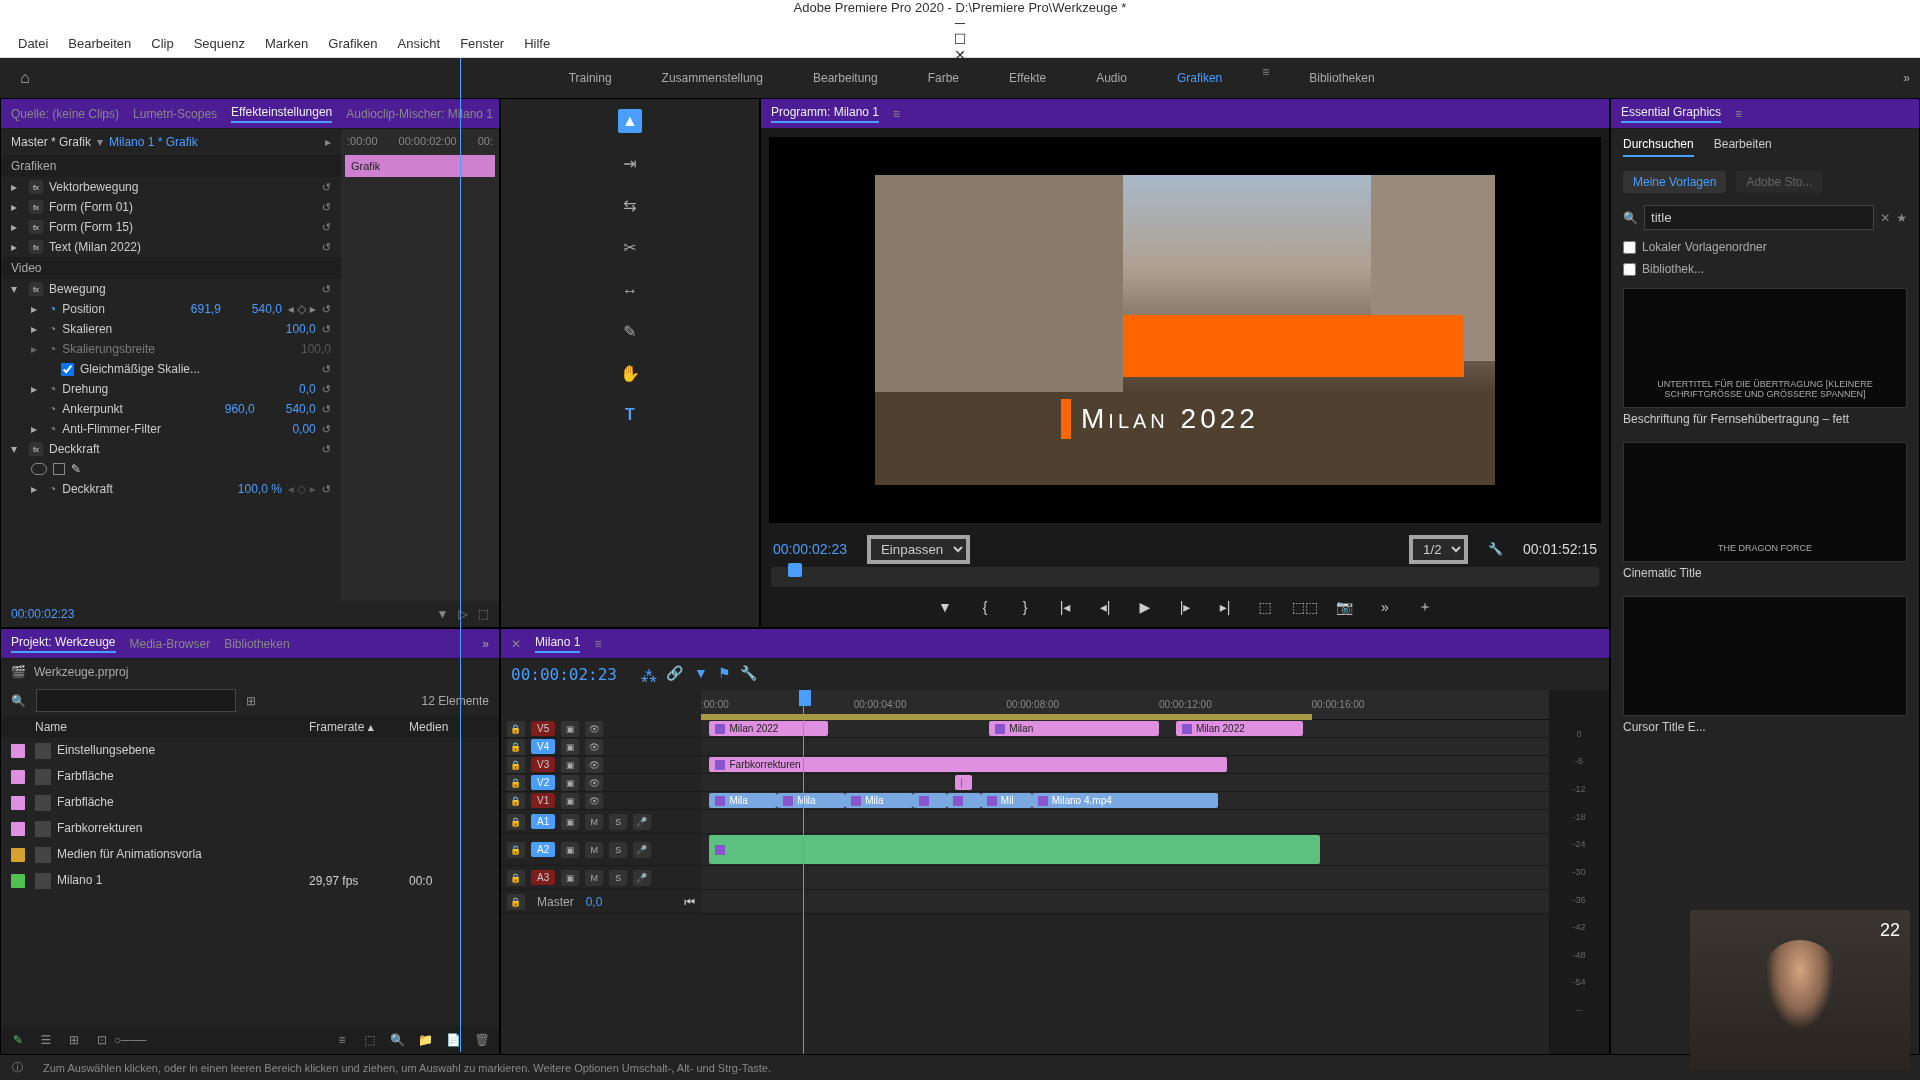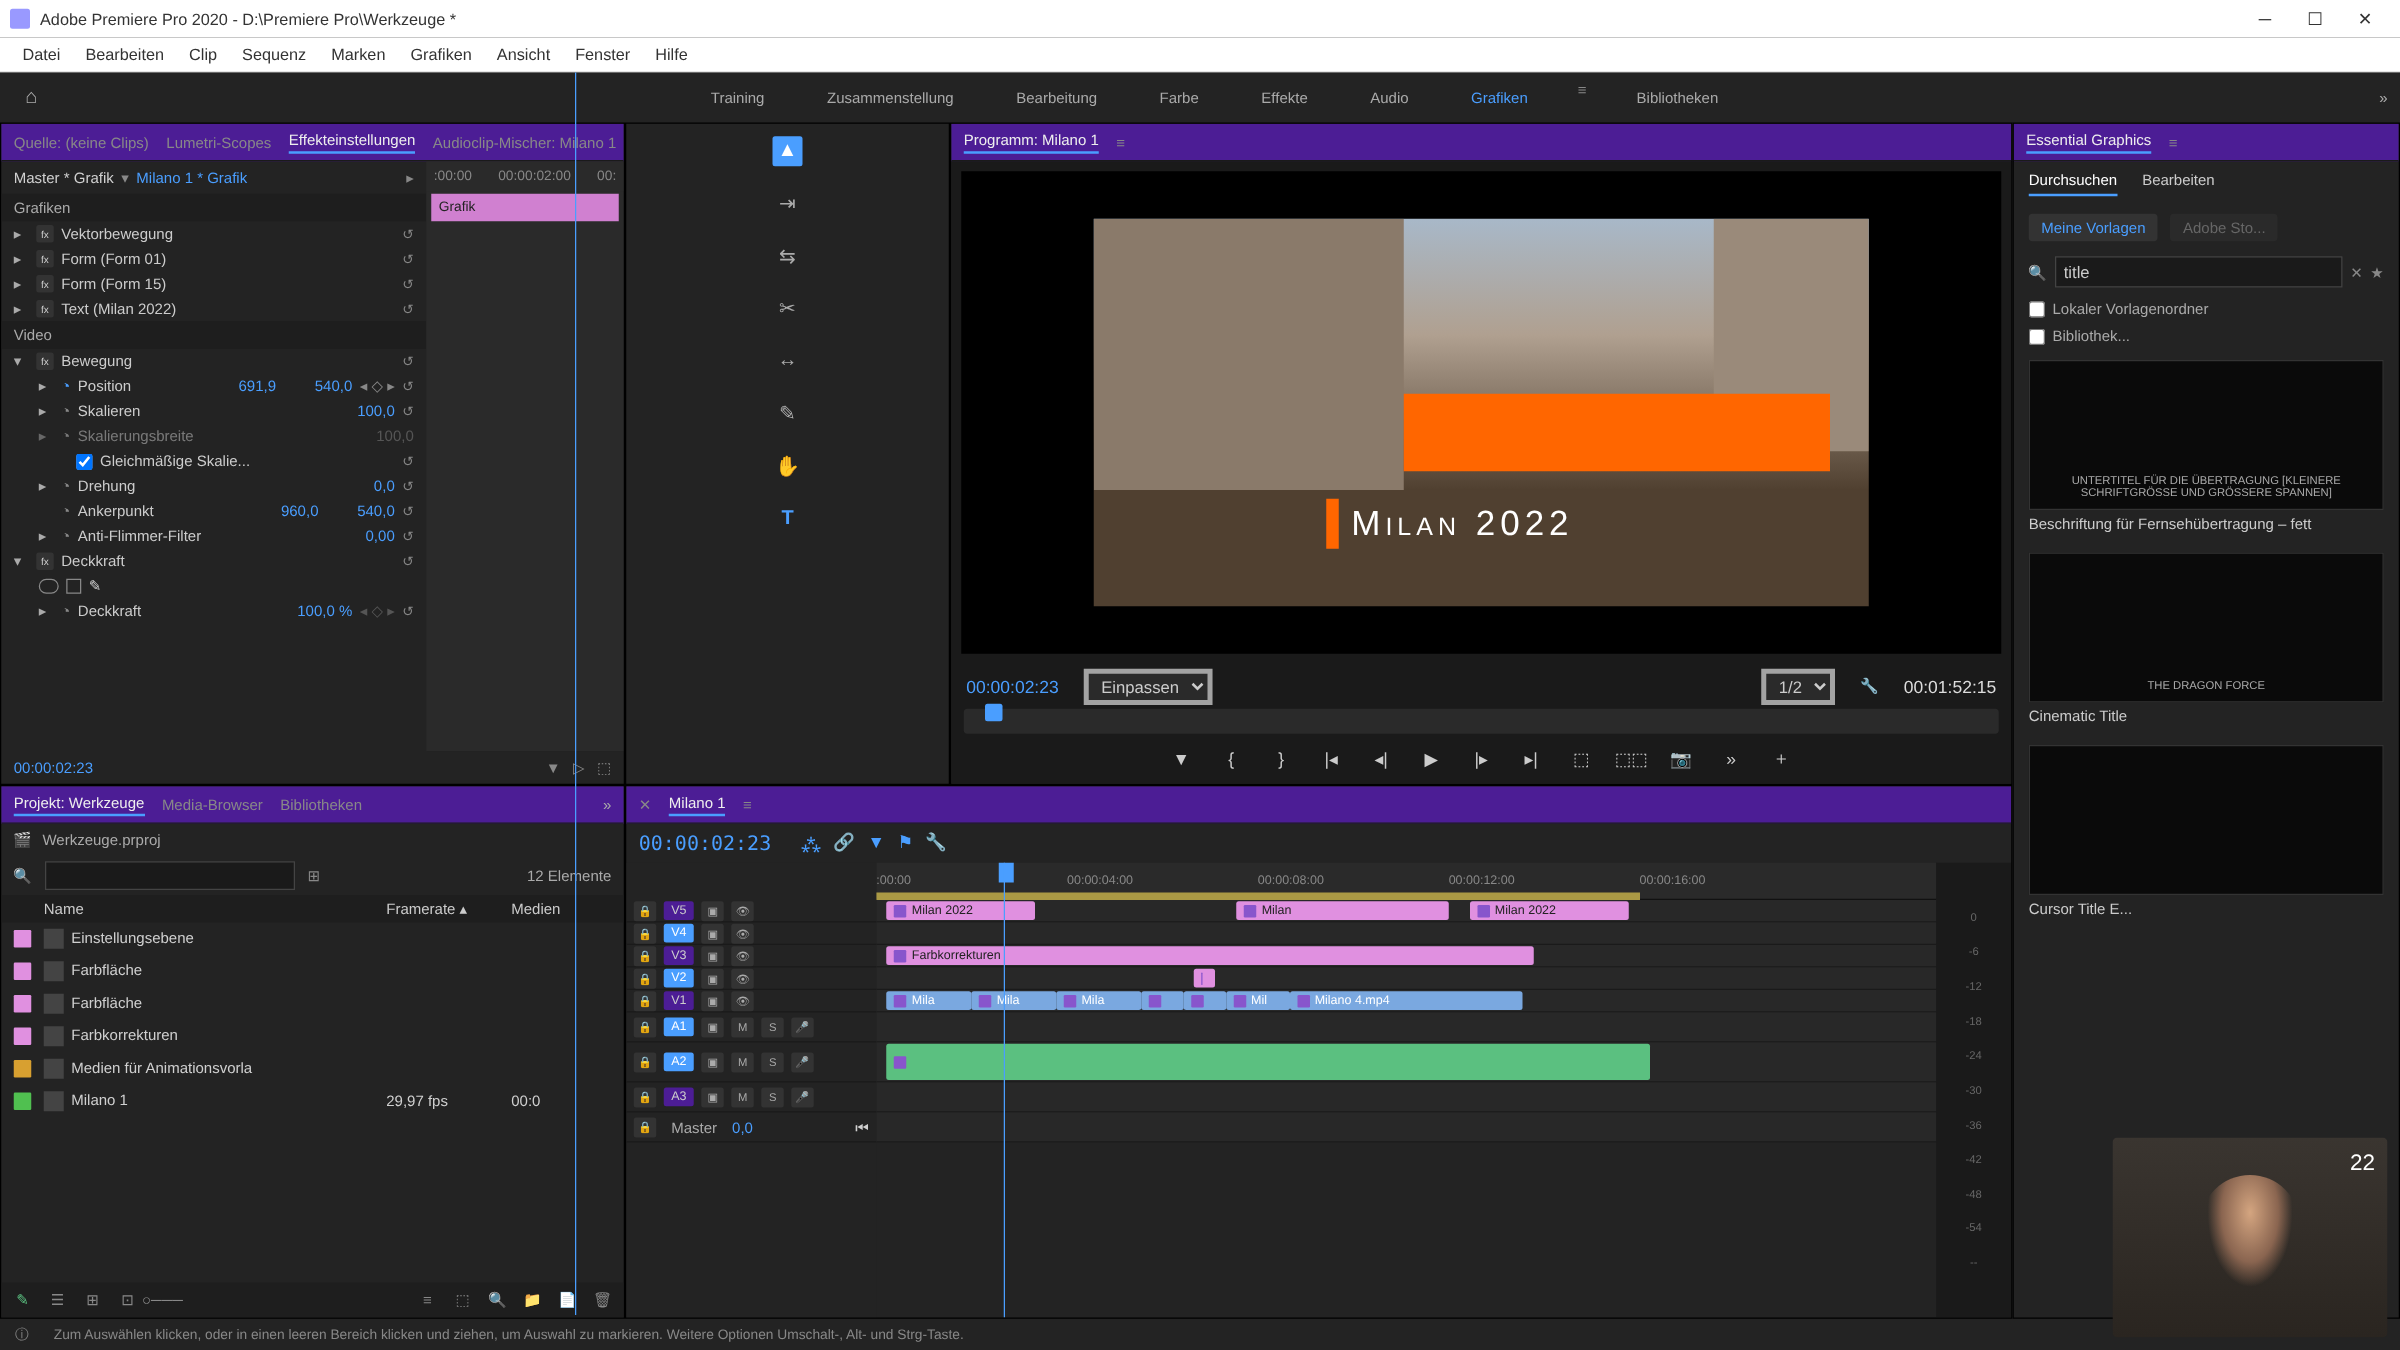--- a/index.html
+++ b/index.html
@@ -1,17 +1,17 @@
 <!DOCTYPE html>
 <html><head>
 <meta charset="utf-8">
 <style>
 * { margin:0; padding:0; box-sizing:border-box; font-family:"Segoe UI",Arial,sans-serif; user-select:none; }
 body { background:#232323; color:#d0d0d0; font-size:12px; width:1920px; height:1080px; overflow:hidden; }
-.titlebar { height:30px; background:#fff; display:flex; align-items:center; padding:0 8px; color:#333; font-size:13px; }
+.titlebar { height:30px; background:#fff; display:flex; align-items:center; padding:0 8px; color:#333; font-size:13px;flex-direction:column; }
 .titlebar .app-icon { width:16px; height:16px; background:#9999ff; margin-right:8px; border-radius:2px; }
 .titlebar .spacer { flex:1; }
 .titlebar .win-btn { width:40px; height:30px; display:flex; align-items:center; justify-content:center; cursor:pointer; font-size:14px; }
 .menubar { height:28px; background:#fff; display:flex; align-items:center; padding:0 8px; color:#333; font-size:13px; border-bottom:1px solid #ddd; }
 .menubar .menu-item { padding:4px 10px; cursor:pointer; }
 .workspace-bar { height:40px; background:#232323; display:flex; align-items:center; padding:0 10px; }
 .workspace-bar .home-btn { width:30px; height:30px; display:flex; align-items:center; justify-content:center; color:#aaa; font-size:16px; margin-right:20px; cursor:pointer; }
 .workspace-bar .center { flex:1; display:flex; justify-content:center; gap:30px; }
 .workspace-bar .ws-item { color:#aaa; cursor:pointer; padding:6px 10px; }
 .workspace-bar .ws-item.active { color:#4a9eff; }
@@ -102,21 +102,21 @@
 .timeline-panel { grid-column:2 / span 2; grid-row:2; }
 .tl-header { display:flex; align-items:center; padding:6px 10px; gap:14px; }
 .tl-tc { color:#4a9eff; font-size:16px; font-family:monospace; }
 .tl-tools { display:flex; gap:10px; margin-left:10px; }
 .tl-tool { color:#4a9eff; cursor:pointer; font-size:14px; }
 .tl-content { flex:1; display:flex; overflow:hidden; }
 .tl-trackheads { width:200px; background:#232323; display:flex; flex-direction:column; }
 .tl-ruler-space { height:30px; }
 .track-head { display:flex; align-items:center; gap:6px; padding:0 6px; border-bottom:1px solid #1a1a1a; }
 .th-btn { width:18px; height:16px; background:#333; display:flex; align-items:center; justify-content:center; font-size:9px; color:#aaa; cursor:pointer; border-radius:2px; }
-.th-label { background:#4c1d95; color:#ccc; padding:2px 6px; font-size:10px; border-radius:2px; }
+.th-label { background:#7f1d1d; color:#ccc; padding:2px 6px; font-size:10px; border-radius:2px; }
 .th-label.active { background:#4a9eff; color:#fff; }
 .tl-tracks { flex:1; display:flex; flex-direction:column; position:relative; overflow:hidden; }
 .tl-ruler { height:30px; background:#2a2a2a; display:flex; align-items:center; position:relative; border-bottom:1px solid #111; }
 .tl-ruler-tick { position:absolute; color:#888; font-size:10px; }
 .tl-workarea { height:6px; background:#aa9944; position:absolute; top:24px; left:0; width:72%; }
 .tl-playhead-flag { position:absolute; top:0; width:12px; height:16px; background:#4a9eff; left:11.5%; }
 .tl-playhead-line { position:absolute; top:0; bottom:0; width:1px; background:#4a9eff; left:12%; z-index:10; }
 .track-lane { position:relative; border-bottom:1px solid #1a1a1a; background:#282828; }
 .clip { position:absolute; top:1px; bottom:1px; border-radius:2px; display:flex; align-items:center; padding:0 6px; font-size:10px; overflow:hidden; white-space:nowrap; color:#222; }
 .clip.video { background:#7aa8e0; color:#fff; }

